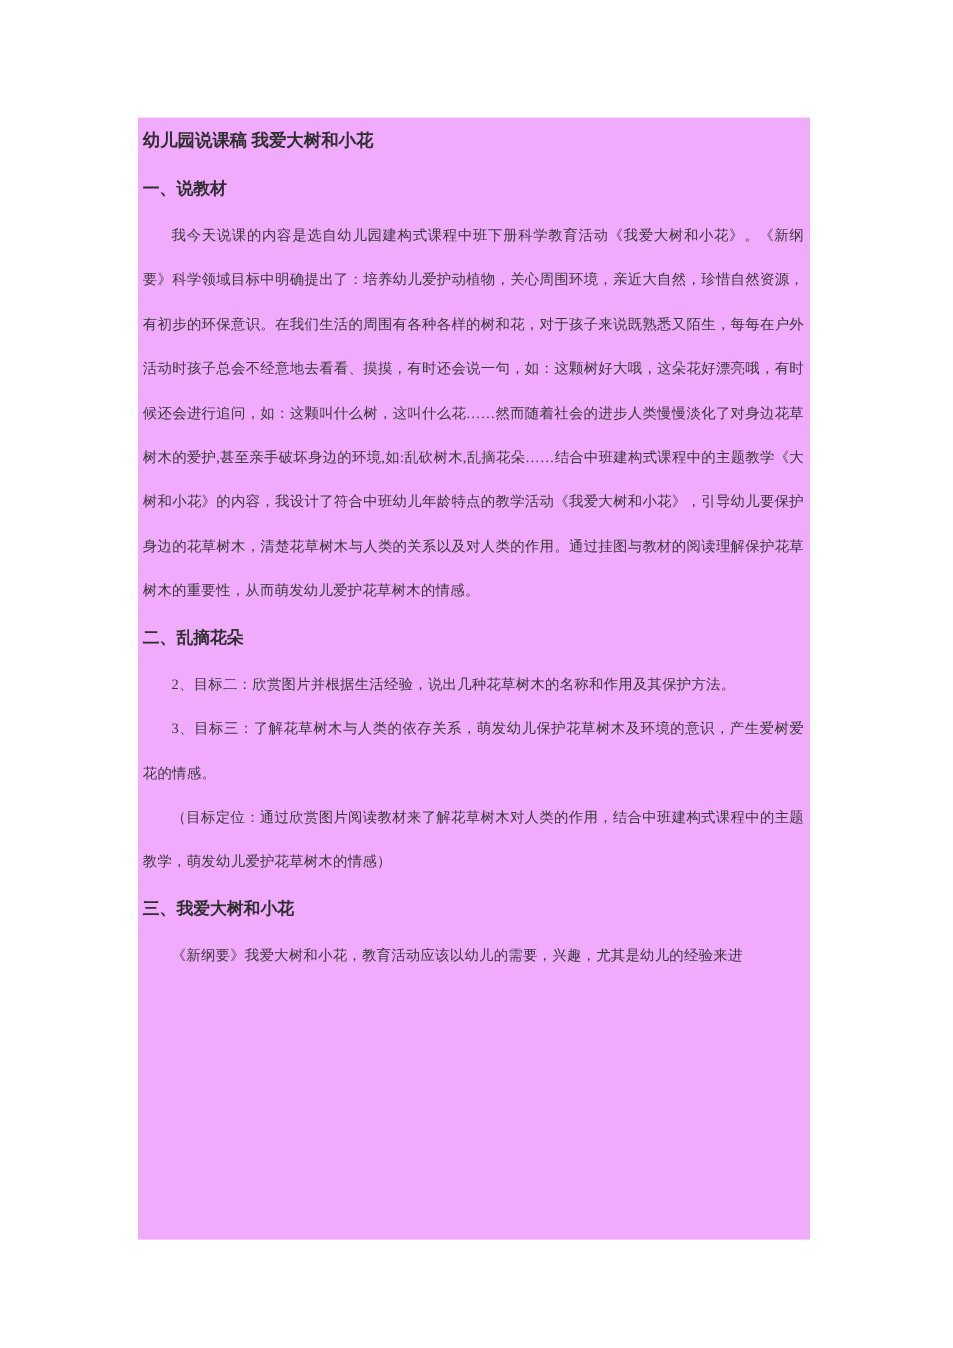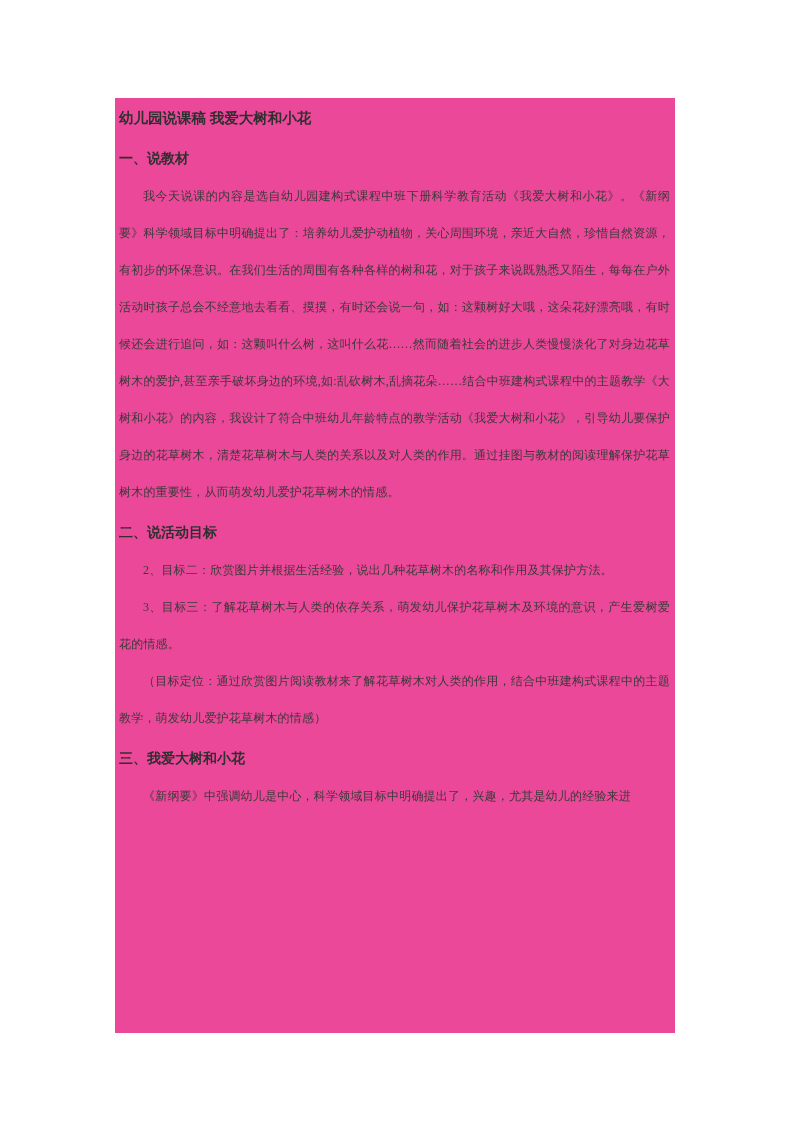--- a/index.html
+++ b/index.html
@@ -17,21 +17,21 @@
     height: 1123px;
     background: #ffffff;
   }
   .doc-body {
     position: absolute;
     left: 115px;
     top: 98px;
     width: 560px;
     min-height: 935px;
     box-sizing: border-box;
-    background: #ec4899;
+    background: #f0abfc;
     padding: 2px 5px 8px 4px;
     color: #3a3a3a;
   }
   .doc-title {
     font-size: 14.5px;
     font-weight: bold;
     line-height: 37px;
     color: #2f2f2f;
     margin: 0;
   }
@@ -58,22 +58,22 @@
 <body>
 
 <div class="page">
   <div class="doc-body">
 
     <div class="doc-title">幼儿园说课稿 我爱大树和小花</div>
 
     <div class="section-heading">一、说教材</div>
     <p class="para">我今天说课的内容是选自幼儿园建构式课程中班下册科学教育活动《我爱大树和小花》。《新纲要》科学领域目标中明确提出了：培养幼儿爱护动植物，关心周围环境，亲近大自然，珍惜自然资源，有初步的环保意识。在我们生活的周围有各种各样的树和花，对于孩子来说既熟悉又陌生，每每在户外活动时孩子总会不经意地去看看、摸摸，有时还会说一句，如：这颗树好大哦，这朵花好漂亮哦，有时候还会进行追问，如：这颗叫什么树，这叫什么花……然而随着社会的进步人类慢慢淡化了对身边花草树木的爱护,甚至亲手破坏身边的环境,如:乱砍树木,乱摘花朵……结合中班建构式课程中的主题教学《大树和小花》的内容，我设计了符合中班幼儿年龄特点的教学活动《我爱大树和小花》，引导幼儿要保护身边的花草树木，清楚花草树木与人类的关系以及对人类的作用。通过挂图与教材的阅读理解保护花草树木的重要性，从而萌发幼儿爱护花草树木的情感。</p>
 
-    <div class="section-heading">二、说活动目标</div>
+    <div class="section-heading">二、乱摘花朵</div>
     <p class="para">2、目标二：欣赏图片并根据生活经验，说出几种花草树木的名称和作用及其保护方法。</p>
     <p class="para">3、目标三：了解花草树木与人类的依存关系，萌发幼儿保护花草树木及环境的意识，产生爱树爱花的情感。</p>
     <p class="para">（目标定位：通过欣赏图片阅读教材来了解花草树木对人类的作用，结合中班建构式课程中的主题教学，萌发幼儿爱护花草树木的情感）</p>
 
     <div class="section-heading">三、我爱大树和小花</div>
-    <p class="para">《新纲要》中强调幼儿是中心，科学领域目标中明确提出了，兴趣，尤其是幼儿的经验来进</p>
+    <p class="para">《新纲要》我爱大树和小花，教育活动应该以幼儿的需要，兴趣，尤其是幼儿的经验来进</p>
 
   </div>
 </div>
 
 </body></html>

